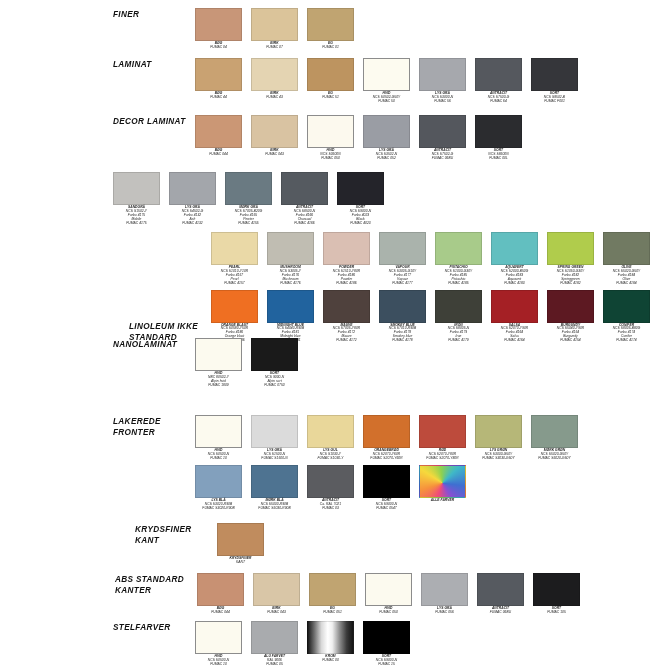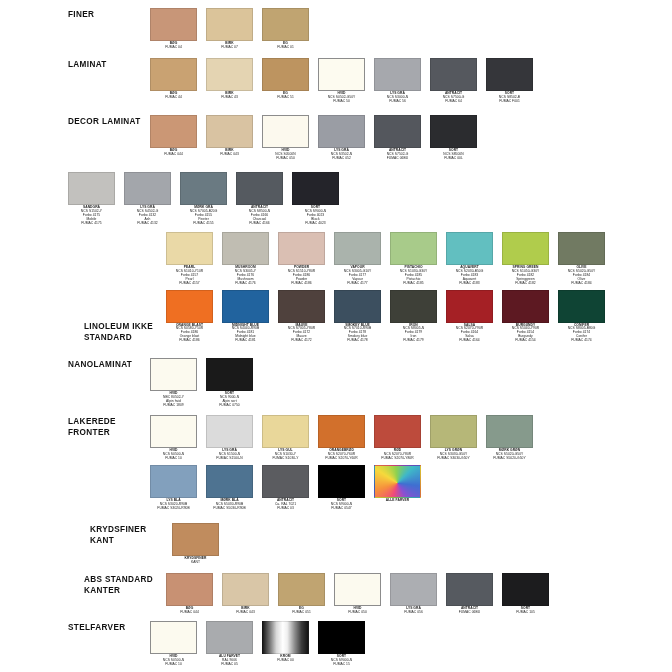--- a/index.html
+++ b/index.html
@@ -8,22 +8,23 @@
     background:#ffffff;
     font-family:"Liberation Sans", sans-serif;
     color:#1b1b1b;
     overflow:hidden;
   }
   #sheet{position:relative;width:672px;height:672px;}
 
   .section{
     display:flex;
     align-items:flex-start;
-    padding-left:68px;
+    padding-left:113px;
     box-sizing:border-box;
+    font-style:italic;
   }
   .sec-title{
     width:82px;
     flex:0 0 82px;
     font-size:8.2px;
     font-weight:bold;
     letter-spacing:0.35px;
     line-height:10.5px;
     color:#111111;
     text-transform:uppercase;
@@ -423,21 +424,21 @@
               <span class="ln l1">CONIFER</span>
               <span class="ln">NCS S8005-B80G</span>
               <span class="ln">Forbo 4174</span>
               <span class="ln">Conifer</span>
               <span class="ln">FUMAC 4174</span>
             </div>
           </div>
         </div>
       </div>
     </div>
-    <div class="section" style="position: absolute; left: 0px; top: 358px; width: 672px;">
+    <div class="section" style="position: absolute; left: 0px; top: 338px; width: 672px;">
       <div class="sec-title">NANOLAMINAT</div>
       <div class="rows">
         <div class="row">
           <div class="swatch">
             <span class="chip outlined" style="background:#fcfaef;"></span>
             <div class="cap">
               <span class="ln l1">HVID</span>
               <span class="ln">NBC 80502-Y</span>
               <span class="ln">Alpin hvid</span>
               <span class="ln">FUMAC 1809</span>
@@ -566,21 +567,21 @@
           <div class="swatch">
             <span class="chip" style="background:#c08c5e;"></span>
             <div class="cap">
               <span class="ln l1">KRYDSFINER</span>
               <span class="ln">KANT</span>
             </div>
           </div>
         </div>
       </div>
     </div>
-    <div class="section" style="position: absolute; left: 16px; top: 573px; width: 584px;">
+    <div class="section" style="position: absolute; left: 2px; top: 573px; width: 584px;">
       <div class="sec-title">ABS STANDARD KANTER</div>
       <div class="rows">
         <div class="row">
           <div class="swatch">
             <span class="chip" style="background:#c89173;"></span>
             <div class="cap">
               <span class="ln l1">BØG</span>
               <span class="ln">FUMAC 044</span>
             </div>
           </div>

